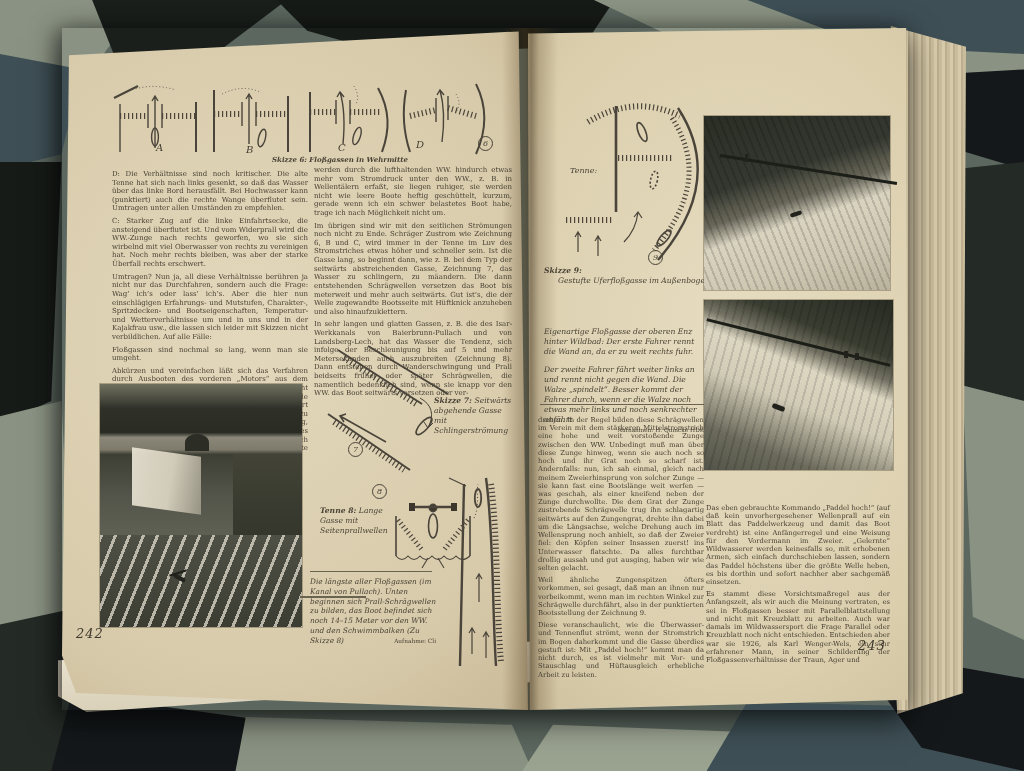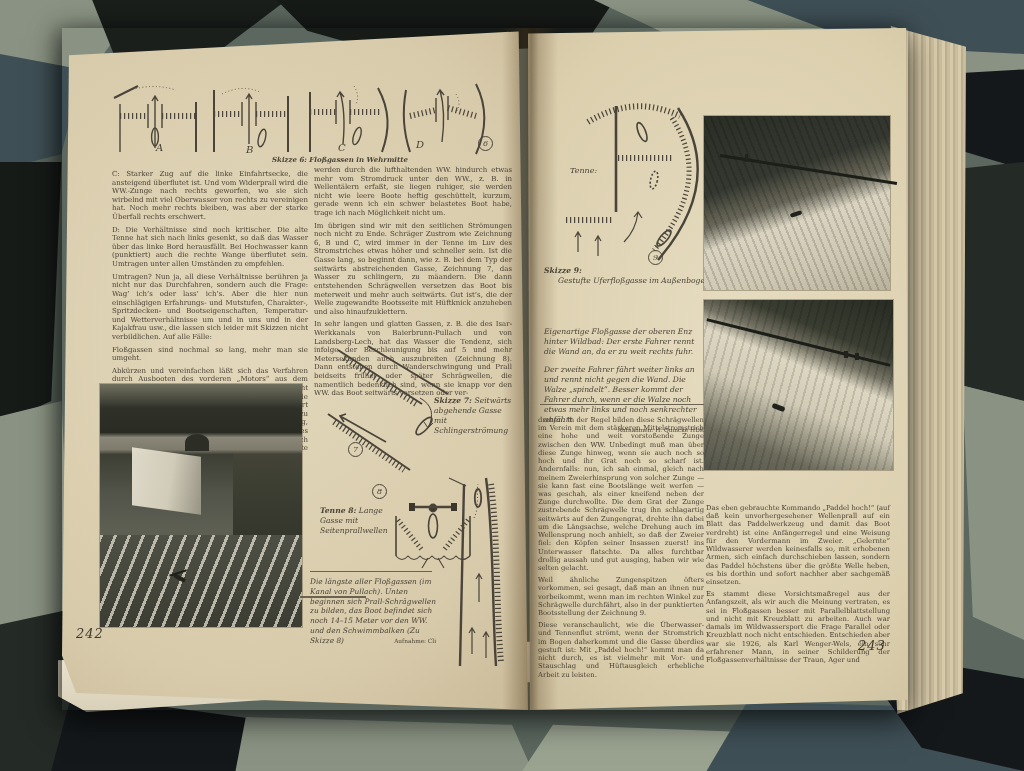--- a/index.html
+++ b/index.html
@@ -141,24 +141,24 @@
       </g>
     </svg>
     <span class="sketchlab" style="left:94px;top:114px;">A</span>
     <span class="sketchlab" style="left:184px;top:116px;">B</span>
     <span class="sketchlab" style="left:276px;top:114px;">C</span>
     <span class="sketchlab" style="left:354px;top:111px;">D</span>
     <span class="circnum" style="left:416px;top:108px;">6</span>
     <div class="abs cap capb" style="left:168px;top:127px;width:220px;text-align:center;font-size:7px;">Skizze 6: Floßgassen in Wehrmitte</div>
 
     <div class="abs" style="left:50px;top:142px;width:196px;">
+      <p class="bt">D: Die Verhältnisse sind noch kritischer. Die alte Tenne hat sich nach links gesenkt, so daß das Wasser über das linke Bord herausfällt. Bei Hochwasser kann (punktiert) auch die rechte Wange überflutet sein. Umtragen unter allen Umständen zu empfehlen.</p>
       <p class="bt">C: Starker Zug auf die linke Einfahrtsecke, die ansteigend überflutet ist. Und vom Widerprall wird die WW.-Zunge nach rechts geworfen, wo sie sich wirbelnd mit viel Oberwasser von rechts zu vereinigen hat. Noch mehr rechts bleiben, was aber der starke Überfall rechts erschwert.</p>
-      <p class="bt">D: Die Verhältnisse sind noch kritischer. Die alte Tenne hat sich nach links gesenkt, so daß das Wasser über das linke Bord herausfällt. Bei Hochwasser kann (punktiert) auch die rechte Wange überflutet sein. Umtragen unter allen Umständen zu empfehlen.</p>
       <p class="bt">Umtragen? Nun ja, all diese Verhältnisse berühren ja nicht nur das Durchfahren, sondern auch die Frage: Wag’ ich’s oder lass’ ich’s. Aber die hier nun einschlägigen Erfahrungs- und Mutstufen, Charakter-, Spritzdecken- und Bootseigenschaften, Temperatur- und Wetterverhältnisse um und in uns und in der Kajakfrau usw., die lassen sich leider mit Skizzen nicht verbildlichen. Auf alle Fälle:</p>
-      <p class="bt">Floßgassen sind nochmal so lang, mehr man sie umgeht.</p>
+      <p class="bt">Floßgassen sind nochmal so lang, wenn man sie umgeht.</p>
       <p class="bt">Abkürzen und vereinfachen läßt sich das Verfahren durch Ausbooten des vorderen „Motors“ aus dem Zweier. Halbbesetzte Zweier gehen sowieso recht willig durch die wildesten WW. Gutsitzende Spritzdecken sind ein weiteres Erfordernis. Oft hört man die Ausrede: ich trage um, mein Boot ist zu schwer beladen. Da bin ich anderer Meinung, abgesehen vom mühsameren Umtragen eines schweren Bootes. Ordentlich belastete, aber natürlich auch richtig und nicht etwa vorderlastig getrimmte Boote</p>
     </div>
 
     <div class="abs" style="left:252px;top:138px;width:198px;">
       <p class="bt">werden durch die lufthaltenden WW. hindurch etwas mehr vom Stromdruck unter den WW., z. B. in Wellentälern erfaßt, sie liegen ruhiger, sie werden nicht wie leere Boote heftig geschüttelt, kurzum, gerade wenn ich ein schwer belastetes Boot habe, trage ich nach Möglichkeit nicht um.</p>
       <p class="bt">Im übrigen sind wir mit den seitlichen Strömungen noch nicht zu Ende. Schräger Zustrom wie Zeichnung 6, B und C, wird immer in der Tenne im Luv des Stromstriches etwas höher und schneller sein. Ist die Gasse lang, so beginnt dann, wie z. B. bei dem Typ der seitwärts abstreichenden Gasse, Zeichnung 7, das Wasser zu schlingern, zu mäandern. Die dann entstehenden Schrägwellen versetzen das Boot bis meterweit und mehr auch seitwärts. Gut ist’s, die der Welle zugewandte Bootsseite mit Hüftknick anzuheben und also hinaufzuklettern.</p>
       <p class="bt">In sehr langen und glatten Gassen, z. B. die des Isar-Werkkanals von Baierbrunn-Pullach und von Landsberg-Lech, hat das Wasser die Tendenz, sich infolge der Beschleunigung bis auf 5 und mehr Metersekunden auch auszubreiten (Zeichnung 8). Dann entstehen durch Wanderschwingung und Prall beidseits früher oder später Schrägwellen, die namentlich bedenklich sind, wenn sie knapp vor den WW. das Boot seitwärts versetzen oder ver-</p>
     </div>
 
     <svg class="abs" style="left:262px;top:318px;" width="140" height="132" viewBox="0 0 140 132">

